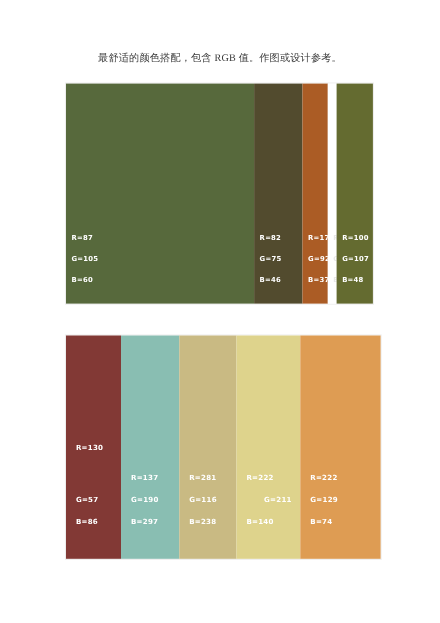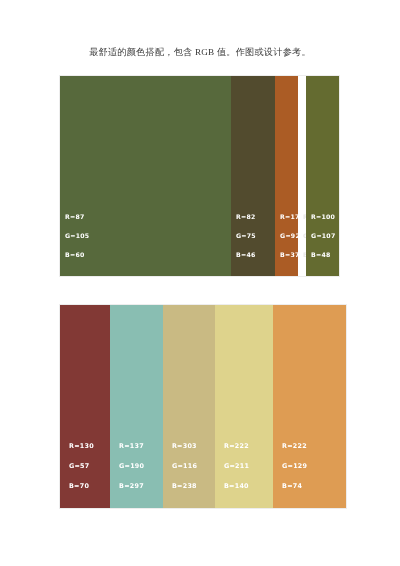--- a/index.html
+++ b/index.html
@@ -83,21 +83,21 @@
     font-size: 6.2px;
     line-height: 19px;
     font-weight: 600;
     letter-spacing: 0.25px;
     color: #ffffff;
     white-space: nowrap;
   }
 
   #palette-2 .swatch-labels {
     left: 9px;
-    bottom: 12px;
+    bottom: 24px;
   }
   #palette-2 .rgb-line {
     font-size: 6.4px;
     line-height: 20px;
   }
 </style>
 </head>
 <body>
 
 <div class="page">
@@ -139,42 +139,42 @@
           <span class="rgb-line" style="color: rgb(255, 255, 255);">G=107</span>
           <span class="rgb-line" style="color: rgb(255, 255, 255);">B=48</span>
         </div>
       </div>
     </div>
 
   <div class="palette" id="palette-2">
       <div class="swatch" style="background: rgb(130, 57, 53); width: 17.5%; flex: 0 0 17.5%;">
         <div class="swatch-labels">
           <span class="rgb-line" style="color: rgb(255, 255, 255);">R=130</span>
-          <span class="rgb-line" style="color: rgb(255, 255, 255);">G=57</span>
-          <span class="rgb-line" style="color: rgb(255, 255, 255);">B=70</span>
+          <span class="rgb-line" style="color: rgb(255, 255, 255); margin-top: 27px;">G=57</span>
+          <span class="rgb-line" style="color: rgb(255, 255, 255);">B=86</span>
         </div>
       </div>
       <div class="swatch" style="background: rgb(137, 190, 178); width: 18.5%; flex: 0 0 18.5%;">
         <div class="swatch-labels">
           <span class="rgb-line" style="color: rgb(255, 255, 255);">R=137</span>
           <span class="rgb-line" style="color: rgb(255, 255, 255);">G=190</span>
           <span class="rgb-line" style="color: rgb(255, 255, 255);">B=297</span>
         </div>
       </div>
       <div class="swatch" style="background: rgb(201, 186, 131); width: 18.2%; flex: 0 0 18.2%;">
         <div class="swatch-labels">
-          <span class="rgb-line" style="color: rgb(255, 255, 255);">R=303</span>
+          <span class="rgb-line" style="color: rgb(255, 255, 255);">R=281</span>
           <span class="rgb-line" style="color: rgb(255, 255, 255);">G=116</span>
           <span class="rgb-line" style="color: rgb(255, 255, 255);">B=238</span>
         </div>
       </div>
       <div class="swatch" style="background: rgb(222, 211, 140); width: 20.3%; flex: 0 0 20.3%;">
         <div class="swatch-labels">
           <span class="rgb-line" style="color: rgb(255, 255, 255);">R=222</span>
-          <span class="rgb-line" style="color: rgb(255, 255, 255);">G=211</span>
+          <span class="rgb-line" style="color: rgb(255, 255, 255); margin-left: 16px;">G=211</span>
           <span class="rgb-line" style="color: rgb(255, 255, 255);">B=140</span>
         </div>
       </div>
       <div class="swatch" style="background: rgb(222, 156, 83); width: 25.5%; flex: 0 0 25.5%;">
         <div class="swatch-labels">
           <span class="rgb-line" style="color: rgb(255, 255, 255);">R=222</span>
           <span class="rgb-line" style="color: rgb(255, 255, 255);">G=129</span>
           <span class="rgb-line" style="color: rgb(255, 255, 255);">B=74</span>
         </div>
       </div>

